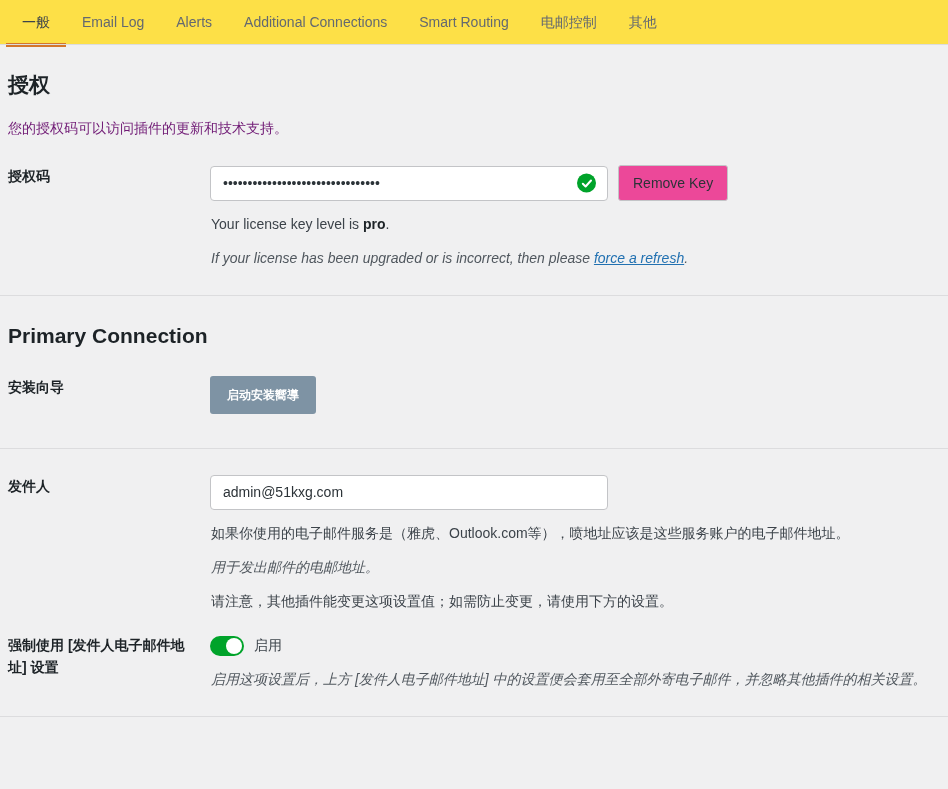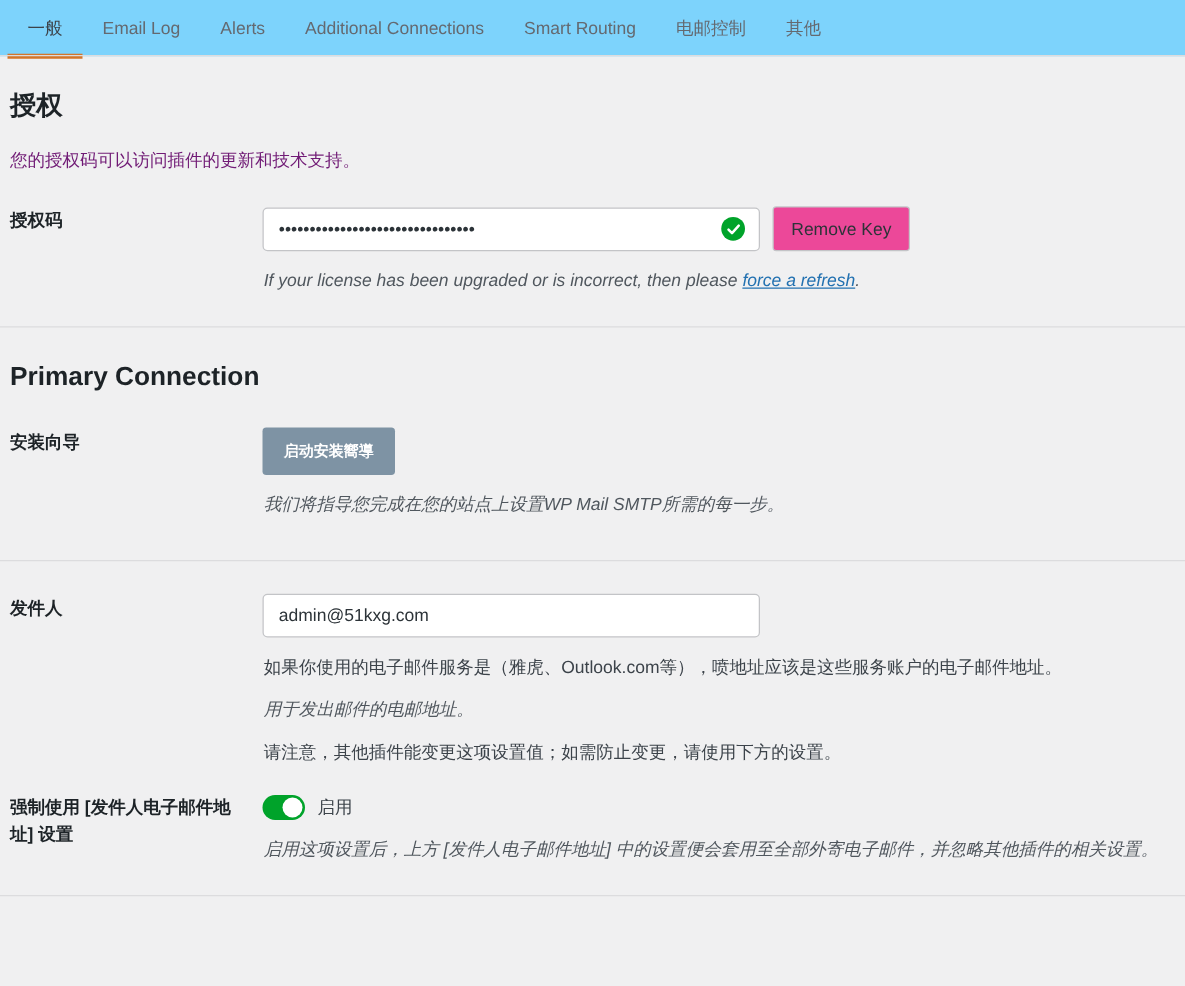--- a/index.html
+++ b/index.html
@@ -11,21 +11,21 @@
     height: 789px;
     background: #f0f0f1;
     font-family: "Liberation Sans", "DejaVu Sans", sans-serif;
     font-size: 14px;
     color: #3c434a;
     overflow: hidden;
   }
 
   
   .tabbar {
-    background: #7dd3fc;
+    background: #fde047;
     height: 45px;
     box-sizing: border-box;
     display: flex;
     align-items: flex-start;
     padding: 0 0 0 6px;
     position: relative;
   }
   .tab {
     display: inline-block;
     padding: 13px 16px 13px 16px;
@@ -247,36 +247,36 @@
           <span class="input-wrap">
             <input class="text-input" type="text" readonly="" value="••••••••••••••••••••••••••••••••" style="">
             <span class="valid-icon">
               <svg width="12" height="12" viewBox="0 0 12 12">
                   <path d="M1.8 6.2 L4.6 9 L10 3" stroke="#ffffff" stroke-width="2" fill="none" stroke-linecap="round" stroke-linejoin="round"></path>
                 </svg>
             </span>
           </span>
           <button class="btn-secondary">Remove Key</button>
         </div>
+        <p class="help"><span>Your license key level is </span><strong>pro</strong><span>.</span></p>
         <p class="help italic"><span>If your license has been upgraded or is incorrect, then please </span><a href="#">force a refresh</a><span>.</span></p>
       </div>
     </div>
     <div class="spacer-sm"></div>
   </div>
 
   <div class="divider"></div>
 
   <div class="section">
     <h2 class="section-title">Primary Connection</h2>
 
     <div class="field-row">
       <div class="field-label">安装向导</div>
       <div class="field-body">
         <button class="btn-primary-gray">启动安装嚮導</button>
-        <p class="help italic">我们将指导您完成在您的站点上设置WP Mail SMTP所需的每一步。</p>
       </div>
     </div>
     <div class="spacer-md"></div>
   </div>
 
   <div class="divider"></div>
 
   <div class="section">
     <div class="field-row">
       <div class="field-label">发件人</div>

